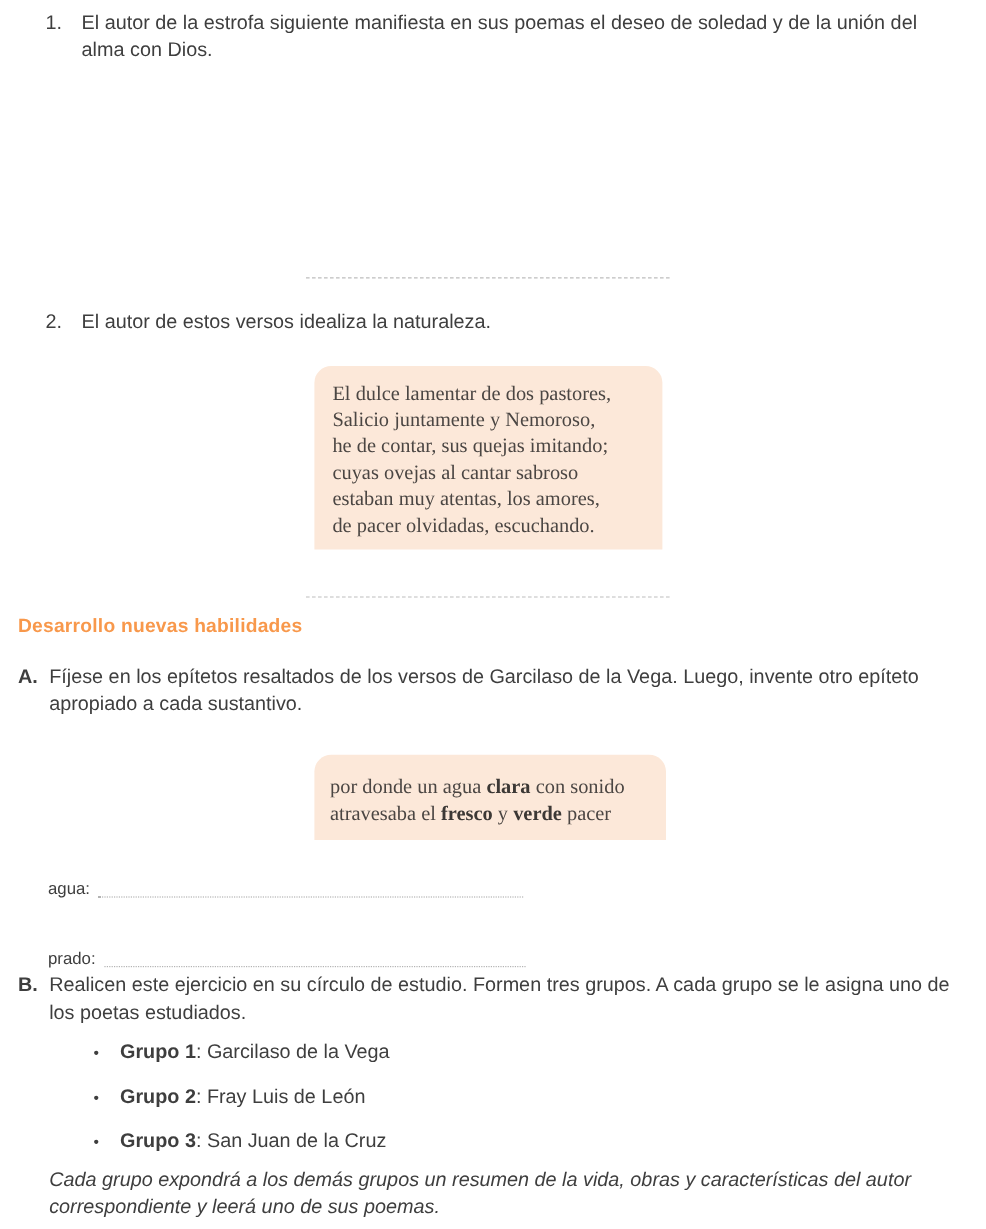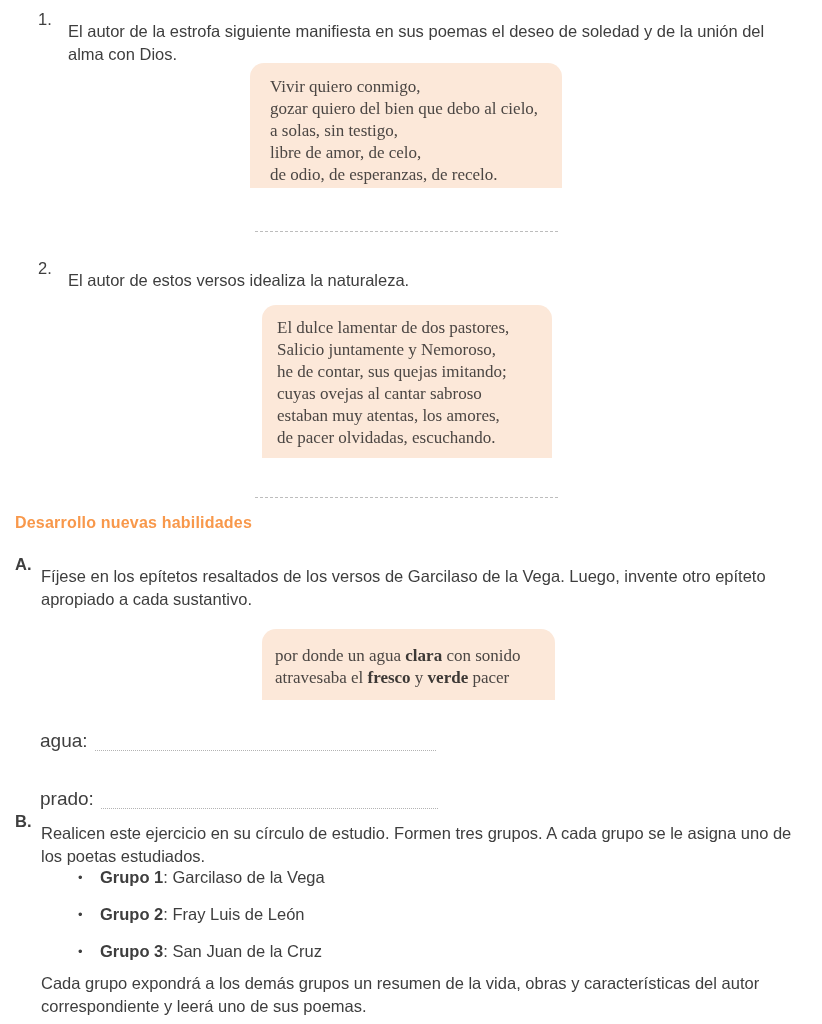--- a/index.html
+++ b/index.html
@@ -5,63 +5,56 @@
   html,body{margin:0;padding:0;background:#ffffff;}
   .page{
     position:relative;width:822px;height:1024px;background:#ffffff;overflow:hidden;
     font-family:"Liberation Sans","DejaVu Sans",sans-serif;
     color:#3e3e3e;
   }
   
   .ex-row{position:absolute;display:flex;font-size:16.5px;line-height:23px;}
   .ex-row .marker{flex:none;width:30px;}
   .ex-row .marker.bold{font-weight:bold;width:26px;}
-  .ex-row .body{flex:1;margin-top:12px;}
+  .ex-row .body{flex:1;}
   
   .poem-box{
     position:absolute;background:#fce8d9;border-radius:14px 14px 0 0;
     font-family:"Liberation Serif","DejaVu Serif",serif;
     font-size:17px;line-height:22px;color:#4b4643;box-sizing:border-box;
   }
   .poem-box .pline{white-space:nowrap;}
   .poem-box b{color:#3c3835;}
   
   .ans-line{position:absolute;border-top:1px dashed #bdbdbd;height:0;}
   
   .section-heading{
     position:absolute;font-size:16px;font-weight:bold;line-height:26px;
     color:#f8984b;letter-spacing:0.2px;
   }
   
-  .blank-row{position:absolute;display:flex;align-items:flex-end;font-size:19px;line-height:21px;}
+  .blank-row{position:absolute;display:flex;align-items:flex-start;font-size:14px;line-height:21px;}
   .blank-row .lbl{flex:none;}
   .blank-row .line{flex:1;border-bottom:1px dotted #b3b3b3;height:17px;margin-left:7px;}
   
   .bullet-row{position:absolute;display:flex;font-size:16.5px;line-height:23px;}
   .bullet-row .dot{flex:none;width:22px;font-size:13px;line-height:23px;color:#3e3e3e;}
   .bullet-row b{font-weight:bold;}
-  .paragraph{position:absolute;font-size:16.5px;line-height:23px;}
+  .paragraph{position:absolute;font-size:16.5px;line-height:23px;font-style:italic;}
 </style>
 </head>
 <body>
 
 <div class="page">
 
   <div class="ex-row" style="left:38px;top:8px;width:760px;">
     <div class="marker">1.</div>
     <div class="body" style="max-width:730px;">El autor de la estrofa siguiente manifiesta en sus poemas el deseo de soledad y de la unión del alma con Dios.</div>
   </div>
 
-  <div class="poem-box" style="left:250px;top:63px;width:312px;height:125px;padding:13px 0 0 20px;">
-    <div class="pline">Vivir quiero conmigo,</div>
-    <div class="pline">gozar quiero del bien que debo al cielo,</div>
-    <div class="pline">a solas, sin testigo,</div>
-    <div class="pline">libre de amor, de celo,</div>
-    <div class="pline">de odio, de esperanzas, de recelo.</div>
-  </div>
 
   <div class="ans-line" style="left:255px;top:231px;width:303px;"></div>
 
   <div class="ex-row" style="left:38px;top:257px;width:760px;">
     <div class="marker">2.</div>
     <div class="body">El autor de estos versos idealiza la naturaleza.</div>
   </div>
 
   <div class="poem-box" style="left:262px;top:305px;width:290px;height:153px;padding:12px 11px 0 15px;">
     <div class="pline">El dulce lamentar de dos pastores,</div>

